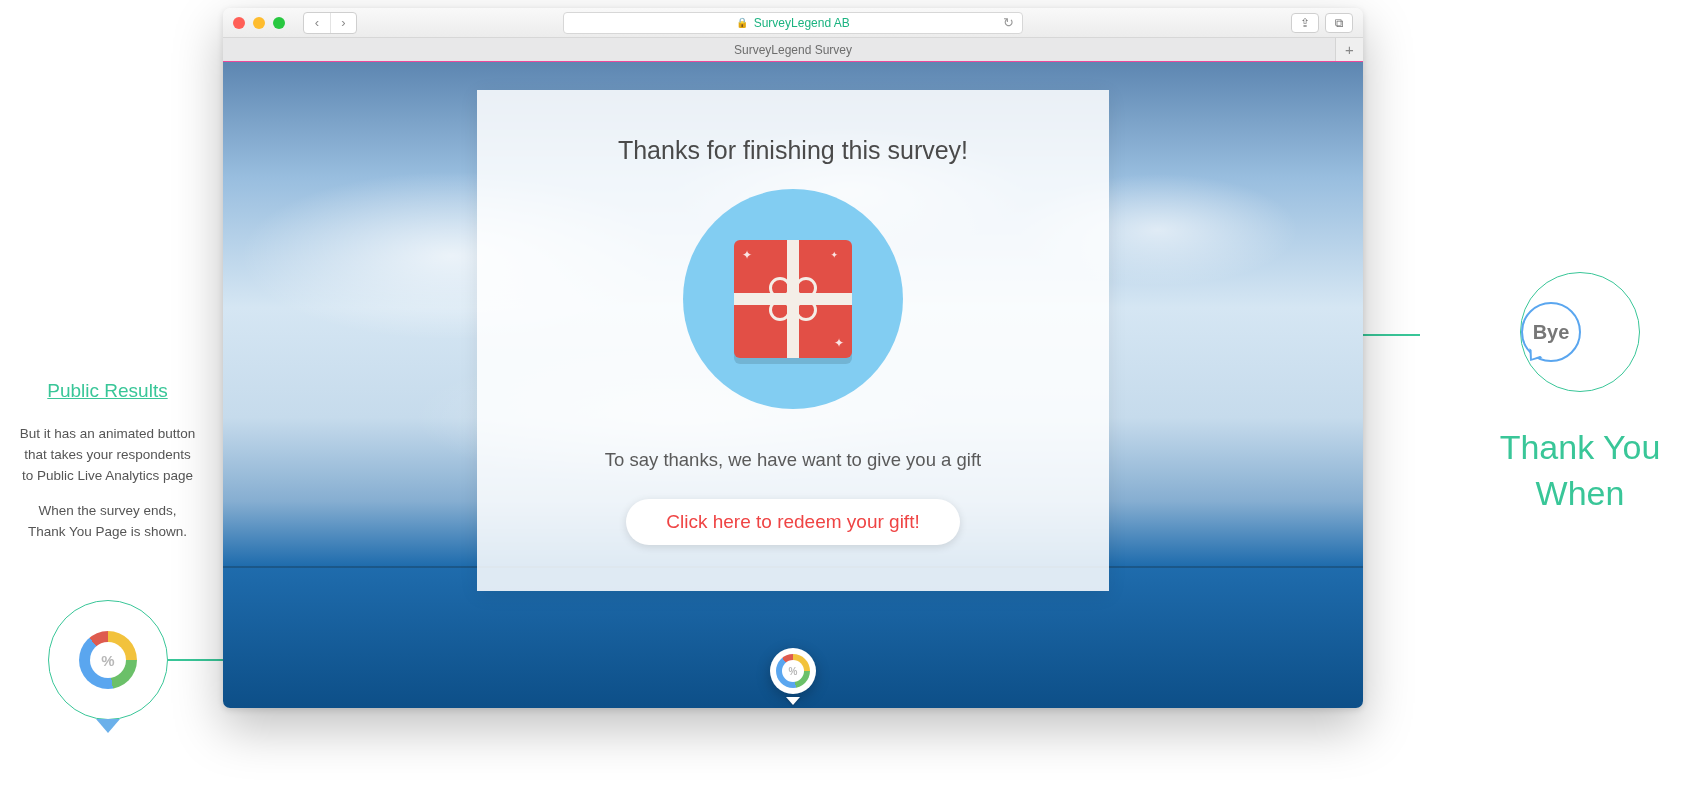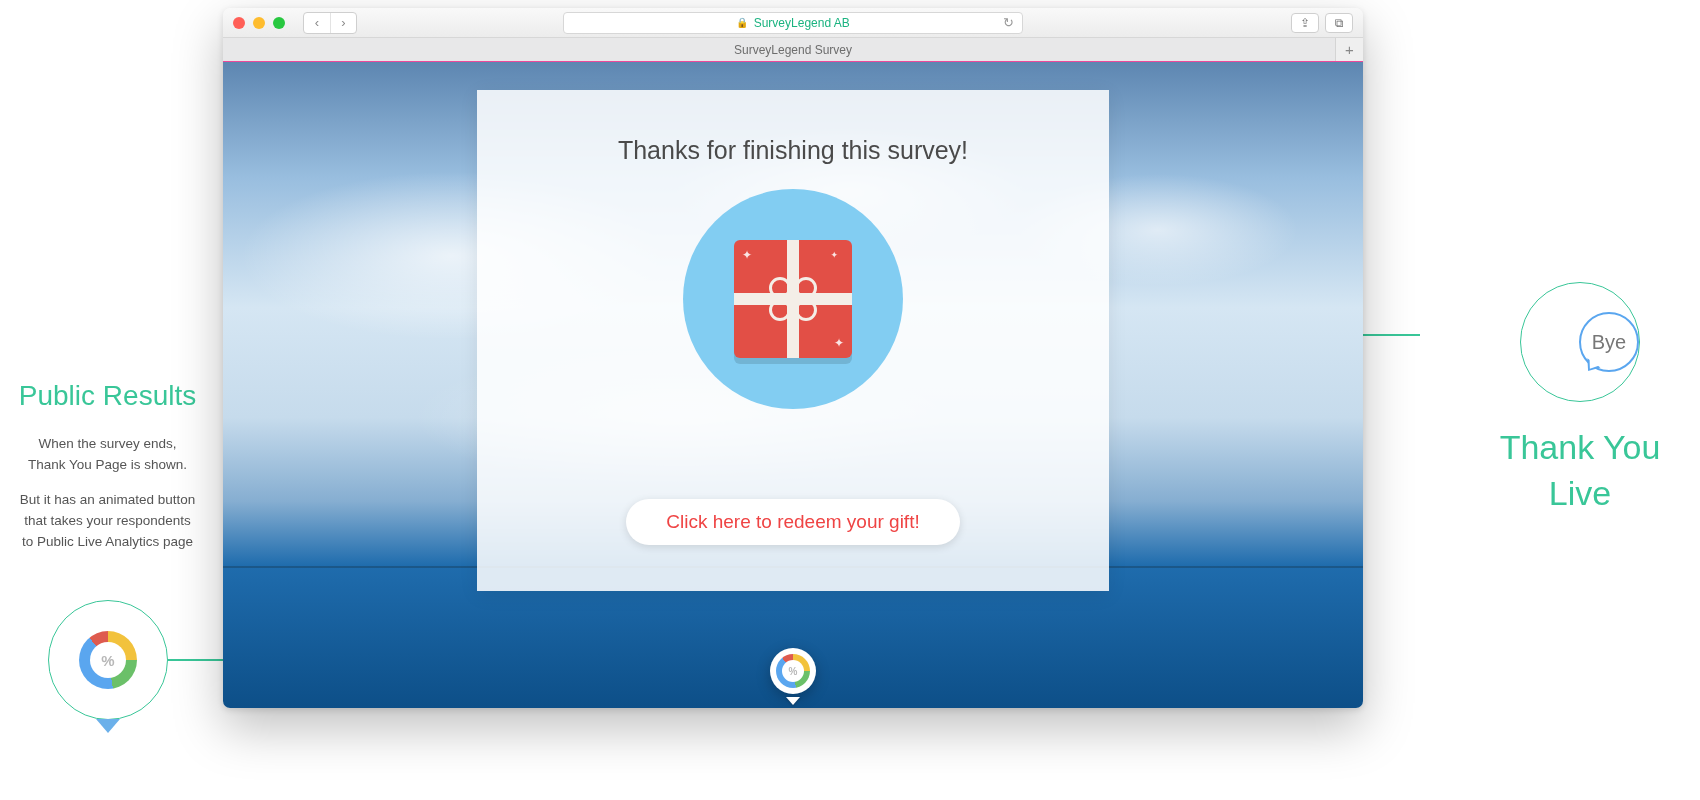--- a/index.html
+++ b/index.html
@@ -16,22 +16,23 @@
   .left-anno {
     position: absolute;
     left: 0;
     top: 380px;
     width: 215px;
     text-align: center;
   }
   .left-anno h2 {
     color: #39c698;
     font-weight: 400;
-    font-size: 28px;
+    font-size: 19px;
     margin-bottom: 22px;
+    text-decoration: underline;
   }
   .left-anno p {
     color: #555;
     font-size: 13.5px;
     line-height: 1.55;
     margin-bottom: 14px;
   }
   .left-badge {
     position: absolute;
     left: 48px;
@@ -63,28 +64,29 @@
     width: 0; height: 0;
     border-left: 12px solid transparent;
     border-right: 12px solid transparent;
     border-top: 14px solid #6bb0ea;
   }
 
   
   .right-badge {
     position: absolute;
     right: 60px;
-    top: 282px;
+    top: 272px;
     width: 120px;
     height: 120px;
     border: 1.5px solid #39c698;
     border-radius: 50%;
     display: flex;
     align-items: center;
-    justify-content: flex-end;
+    justify-content: flex-start;
+    font-weight: bold;
   }
   .bye-bubble {
     width: 60px; height: 60px;
     border: 2px solid #5aa6ef;
     border-radius: 50%;
     position: relative;
     display: flex; align-items: center; justify-content: center;
     color: #777; font-size: 20px;
     background: #fff;
   }
@@ -326,48 +328,48 @@
     border-top:8px solid #fff;
     filter: drop-shadow(0 1px 1px rgba(0,0,0,0.25));
   }
 </style>
 </head>
 <body>
 
 <div class="left-anno">
   <h2>Public Results</h2>
   <p>
-    <span>When the survey ends,</span><br>
-    <span>Thank You Page is shown.</span>
-  </p>
-  <p>
     <span>But it has an animated button</span><br>
     <span>that takes your respondents</span><br>
     <span>to Public Live Analytics page</span>
+  </p>
+  <p>
+    <span>When the survey ends,</span><br>
+    <span>Thank You Page is shown.</span>
   </p>
 </div>
 <div class="left-badge">
   <div class="donut-wrap">
     <div class="donut"></div>
     <div class="donut-hole">%</div>
   </div>
 </div>
 <div class="left-badge-arrow"></div>
 <div class="conn-left"></div>
 
 <div class="right-badge">
   <div class="bye-bubble">
     <span>Bye</span>
     <div class="bye-tail"></div>
   </div>
 </div>
 <div class="right-anno">
   <h2>
     <span>Thank You</span><br>
-    <span>Live</span>
+    <span>When</span>
   </h2>
 </div>
 <div class="conn-right"></div>
 
 <div class="browser">
   <div class="titlebar">
     <div class="traffic">
       <div class="dot red"></div>
       <div class="dot yellow"></div>
       <div class="dot green"></div>
@@ -404,21 +406,21 @@
               <span></span>
               <span></span>
               <span></span>
             </div>
           <div class="sparkle s1">✦</div>
           <div class="sparkle s2">✦</div>
           <div class="sparkle s3">✦</div>
         </div>
       </div>
       <p>
-        <br>
+        <span>To say thanks, we have want to give you a gift</span><br>
       </p>
       <div class="cta">Click here to redeem your gift!</div>
     </div>
 
     <div class="results-btn">
       <div class="donut-wrap">
         <div class="donut"></div>
         <div class="donut-hole">%</div>
       </div>
     </div>

